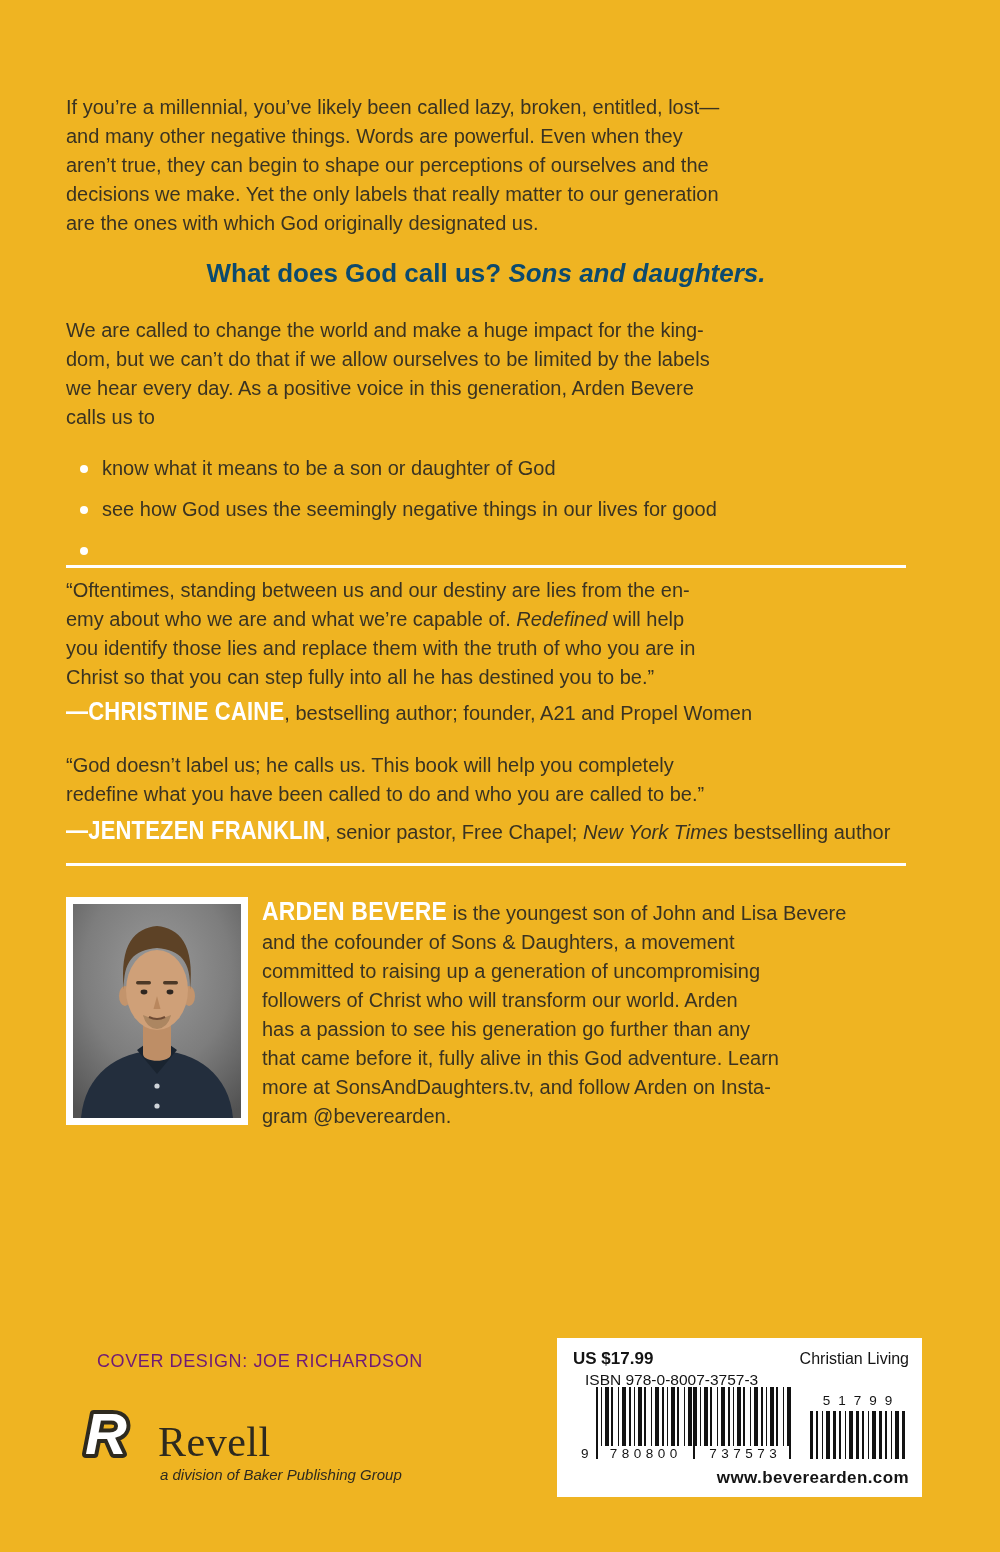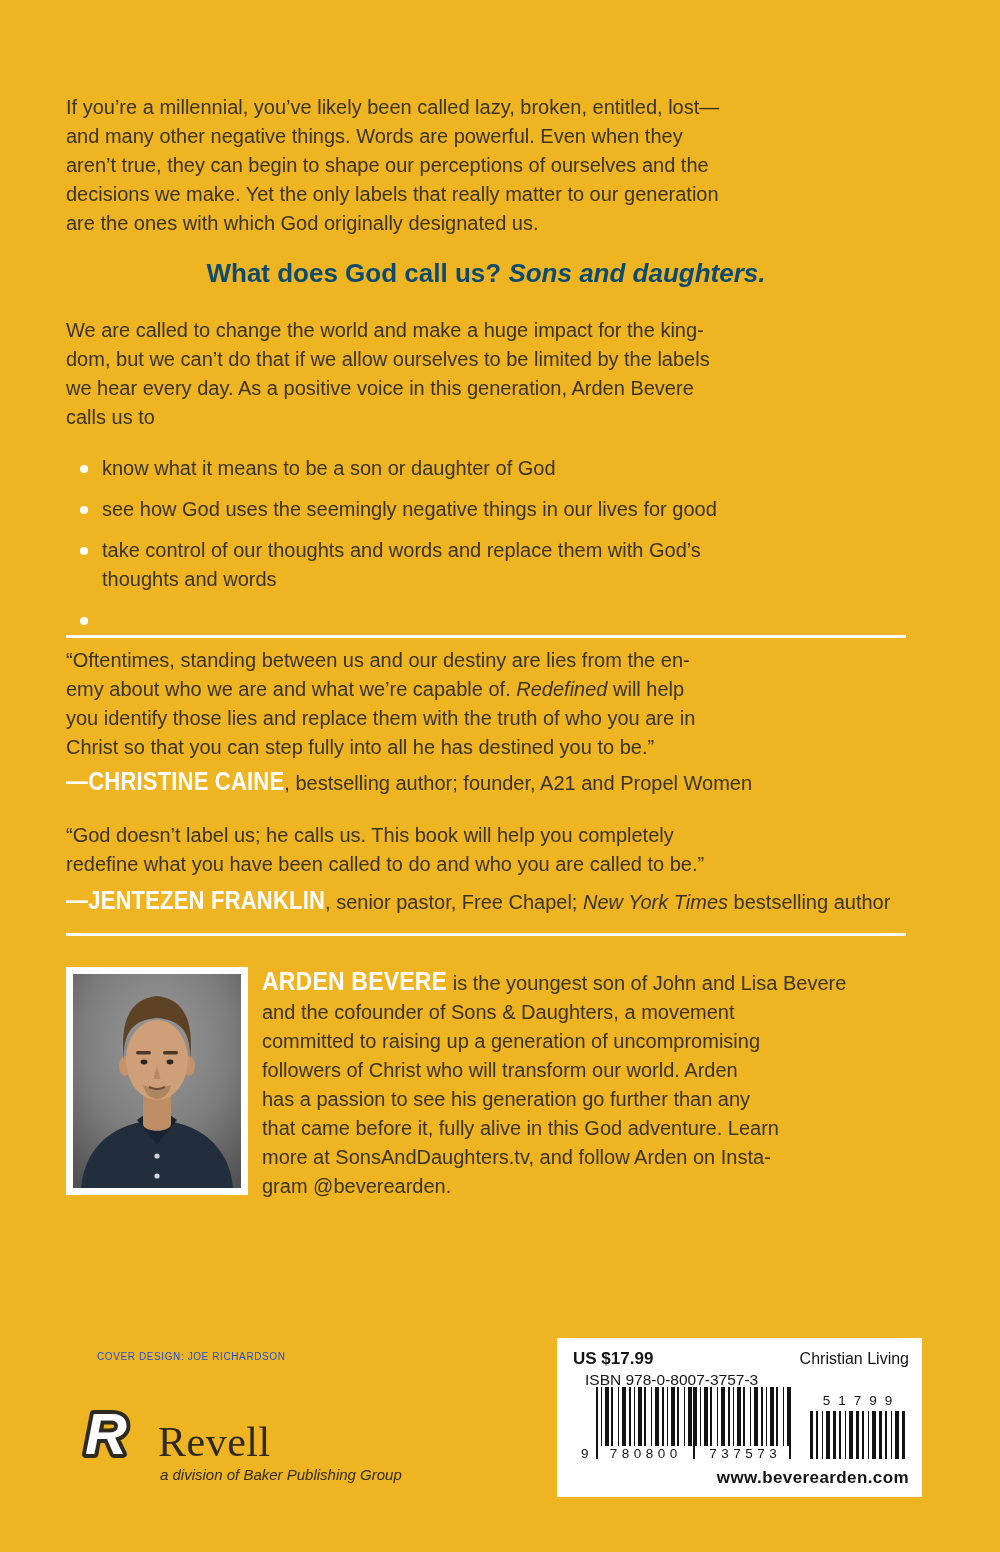--- a/index.html
+++ b/index.html
@@ -32,21 +32,21 @@
   .name {
     display:inline-block; font-weight:700; color:#FFFFFF; font-size:22px;
     letter-spacing:0.2px; transform:scaleY(1.15); transform-origin:0 72%;
   }
   .bio-row { display:flex; margin-top:31px; align-items:flex-start; }
   .photo-frame { flex:0 0 auto; background:#FFFFFF; padding:7px; margin-right:14px; }
   .photo-frame svg { display:block; }
   .bio-text { margin-top:1px; }
   .bio-name { font-size:23px; }
 
-  .cover-design { position:absolute; left:97px; top:1351px; color:#1d4ed8; font-size:10px; letter-spacing:0.6px;text-align:center; }
+  .cover-design { position:absolute; left:97px; top:1351px; color:#701a75; font-size:18px; letter-spacing:0.6px;text-align:center; }
 
   .publisher { position:absolute; left:82px; top:1400px; color:#2E2A1F; }
   .pub-row { display:flex; align-items:flex-end; }
   .pub-mark { width:66px; height:62px; }
   .pub-name { font-family:"Liberation Serif", serif; font-size:42px; line-height:0.92; margin-left:10px; letter-spacing:0.5px; }
   .pub-tagline { font-style:italic; font-size:15px; margin:4px 0 0 78px; }
 
   .barcode-box { position:absolute; left:557px; top:1338px; width:365px; height:159px; background:#FFFFFF; color:#141414; }
   .bb-price { position:absolute; left:16px; top:11px; font-weight:700; font-size:17px; }
   .bb-cat { position:absolute; right:13px; top:12px; font-size:16px; }
@@ -96,25 +96,20 @@
 calls us to</p>
 
   <ul class="bullets">
     <li>
         <span class="dot"></span>
         <span class="btext">know what it means to be a son or daughter of God</span>
       </li>
     <li>
         <span class="dot"></span>
         <span class="btext">see how God uses the seemingly negative things in our lives for good</span>
-      </li>
-    <li>
-        <span class="dot"></span>
-        <span class="btext">take control of our thoughts and words and replace them with God’s
-thoughts and words</span>
       </li>
     <li>
         <span class="dot"></span>
       </li>
   </ul>
 
 
   <div class="rule"></div>
 
   <p class="para quote"><span>“Oftentimes, standing between us and our destiny are lies from the en-

